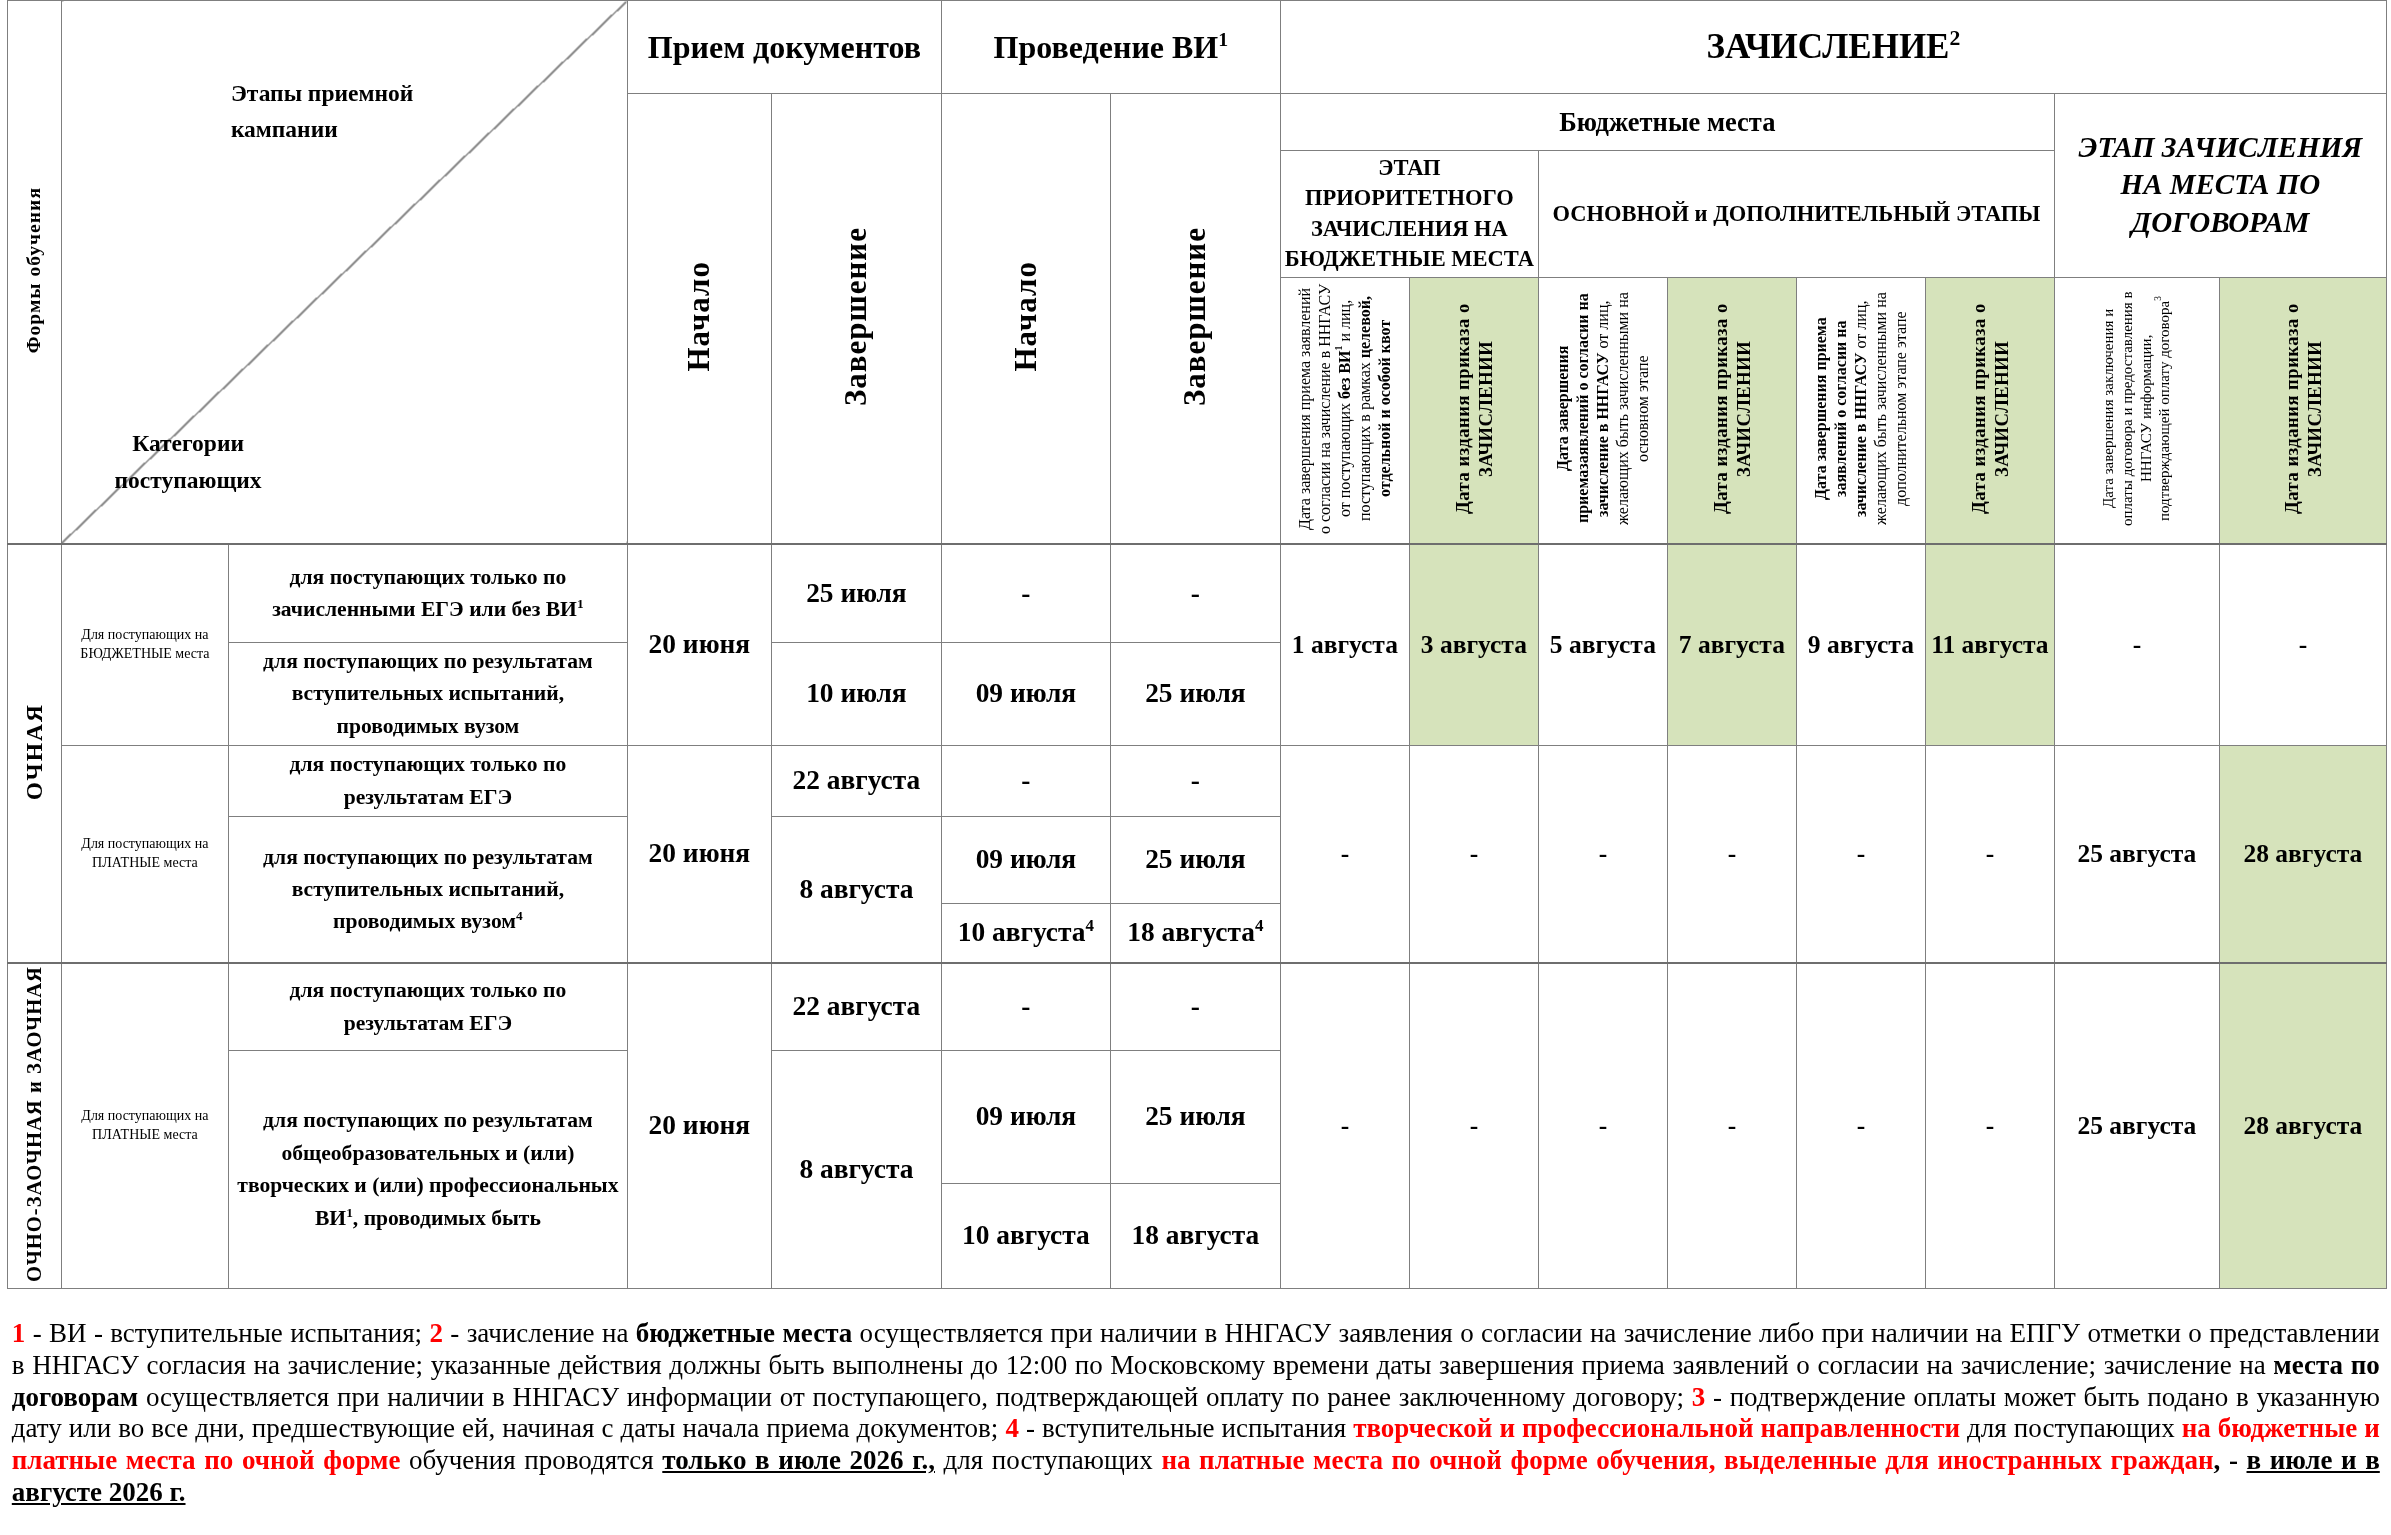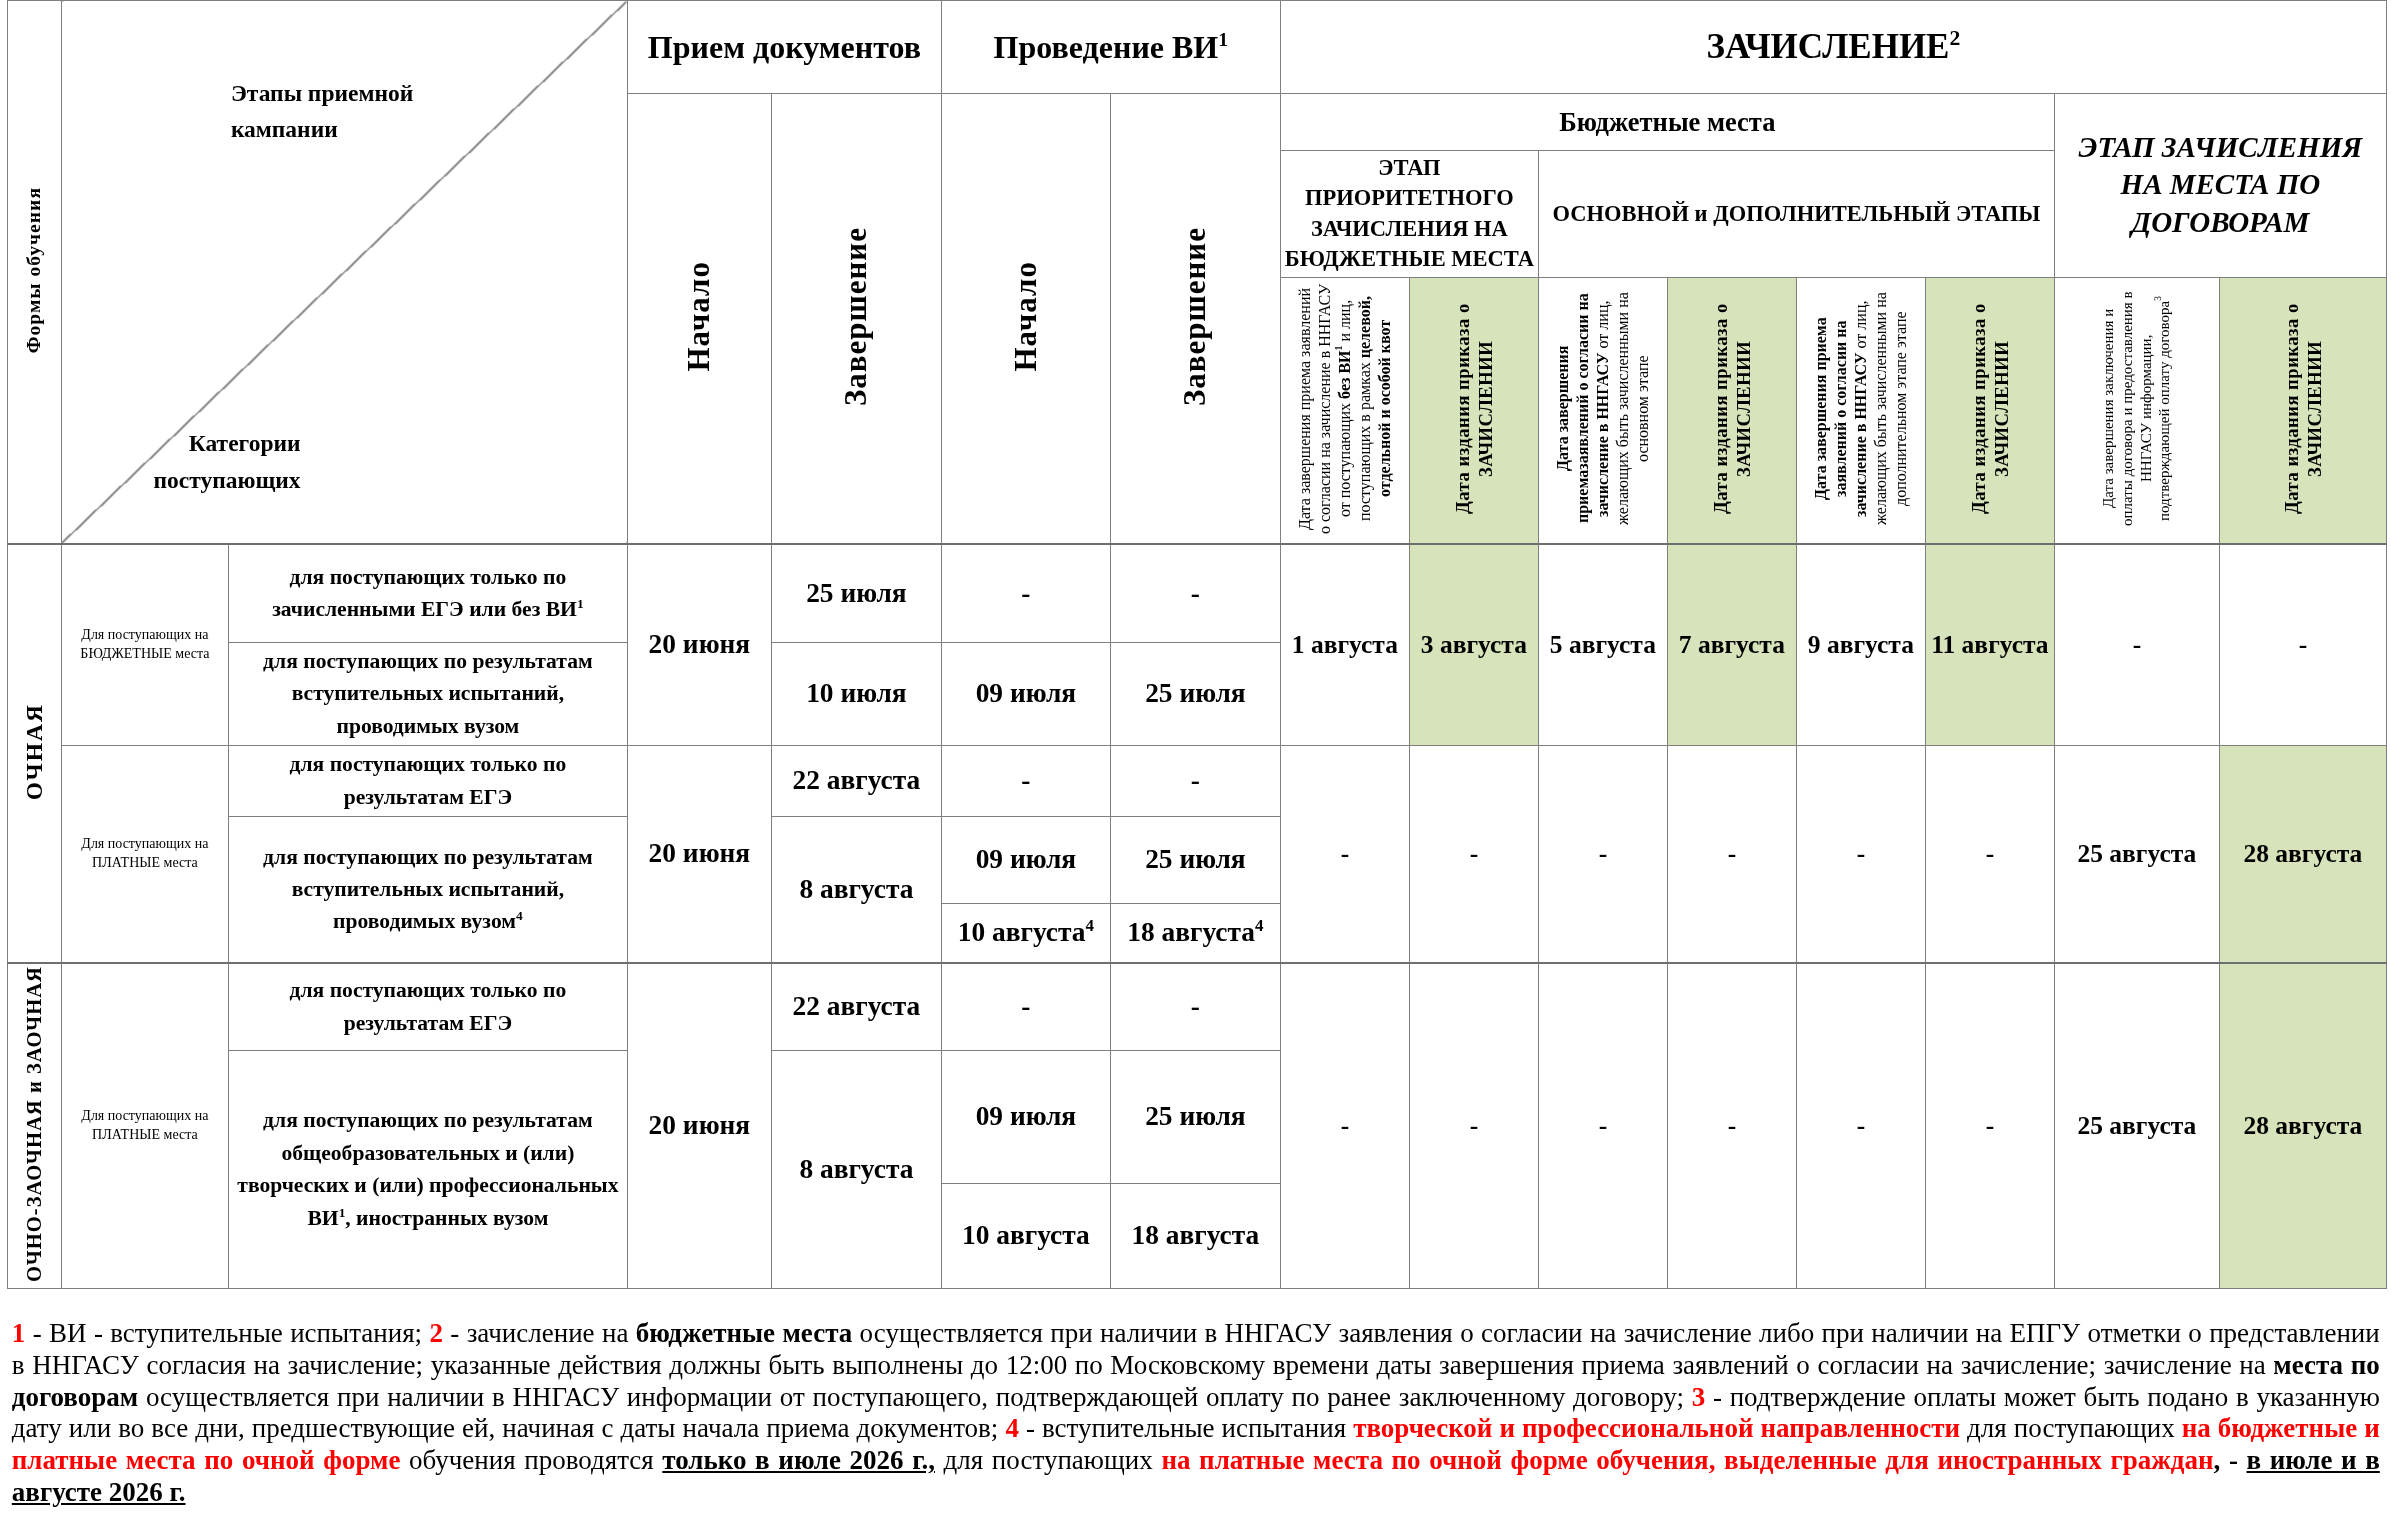--- a/index.html
+++ b/index.html
@@ -40,21 +40,21 @@
   td.date{font-size:27.4px;font-weight:bold;}
   td.date.sm{font-size:25.5px;}
   sup{font-size:0.62em;vertical-align:super;line-height:0;}
   
   td.diag{position:relative;padding:0;
     background-image:linear-gradient(to bottom right,
       transparent calc(50% - 1px), #8a8a8a calc(50% - 1px),
       #8a8a8a calc(50% + 1px), transparent calc(50% + 1px));}
   .diag-top{position:absolute;top:41px;left:169px;width:245px;text-align:left;
             font-size:23.5px;font-weight:bold;line-height:1.55;margin-top:33px;}
-  .diag-bottom{position:absolute;bottom:45px;left:13.7px;width:225px;text-align:right;
+  .diag-bottom{position:absolute;bottom:45px;left:13.7px;width:225px;text-align:center;
             font-size:23.5px;font-weight:bold;line-height:1.55;}
   
   .footnotes{font-size:27px;line-height:1.18;text-align:justify;
              margin:29px 9.8px 0 11.8px;width:2368px;}
 </style>
 </head>
 <body>
 
 <div class="page">
 
@@ -197,21 +197,21 @@
       <td rowspan="3" class="date sm">-</td>
       <td rowspan="3" class="date sm">-</td>
       <td rowspan="3" class="date sm">-</td>
       <td rowspan="3" class="date sm">-</td>
       <td rowspan="3" class="date sm">-</td>
       <td rowspan="3" class="date sm">25 августа</td>
       <td rowspan="3" class="date sm green">28 августа</td>
     </tr>
 
     <tr class="d7">
-      <td rowspan="2" class="desc"><span>для поступающих по результатам общеобразовательных и (или) творческих и (или) профессиональных ВИ</span><sup>1</sup><span>, иностранных вузом</span></td>
+      <td rowspan="2" class="desc"><span>для поступающих по результатам общеобразовательных и (или) творческих и (или) профессиональных ВИ</span><sup>1</sup><span>, проводимых быть</span></td>
       <td rowspan="2" class="date">8 августа</td>
       <td class="date">09 июля</td>
       <td class="date">25 июля</td>
     </tr>
 
     <tr class="d8">
       <td class="date">10 августа</td>
       <td class="date">18 августа</td>
     </tr>
   </tbody>

